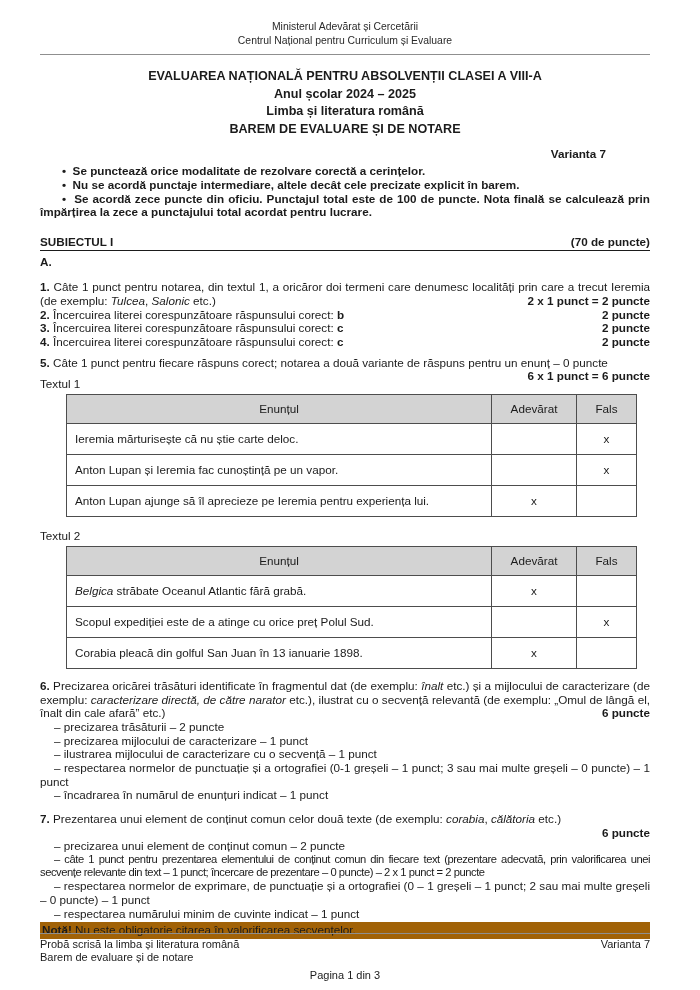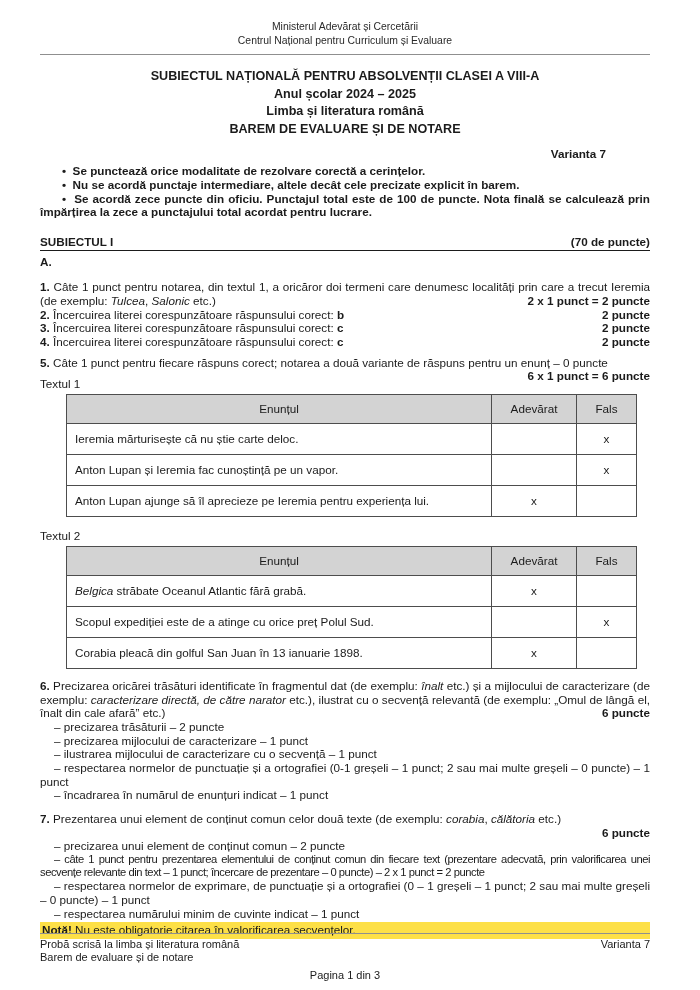--- a/index.html
+++ b/index.html
@@ -27,39 +27,39 @@
   .condensed{letter-spacing:-0.45px;font-size:11.2px;}
   .points-line{text-align:right;font-weight:bold;}
   .textlabel{margin-top:8px;}
   .t2{margin-top:12px;}
   table{border-collapse:collapse;margin:3px 0 0 26px;width:570px;table-layout:fixed;}
   col.c-stmt{width:425px;} col.c-adv{width:85px;} col.c-fals{width:60px;}
   th,td{border:1px solid #4d4d4d;}
   th{background:#d3d3d3;font-weight:normal;text-align:center;height:26px;font-size:11.7px;}
   td{height:30px;padding:0 8px;vertical-align:middle;}
   td.mark{text-align:center;padding:0;}
-  .nota{background:#fde047;margin-top:2px;padding:1px 4px 2px 2px;}
+  .nota{background:#a16207;margin-top:2px;padding:1px 4px 2px 2px;}
   .footer{position:absolute;left:40px;right:50px;bottom:8px;font-size:11px;}
   .footer-rule{border:none;border-top:1px solid #8f8f8f;margin:0 0 3px 0;}
   .footer-row{display:flex;justify-content:space-between;line-height:1.3;}
   .footer-page{text-align:center;margin-top:5px;}
 </style>
 </head>
 <body>
 
 <div class="page">
 
   <div class="org">
     <div>Ministerul Adevărat și Cercetării</div>
     <div>Centrul Național pentru Curriculum și Evaluare</div>
   </div>
   <hr class="rule">
 
   <div class="titles">
-    <div>SUBIECTUL NAȚIONALĂ PENTRU ABSOLVENȚII CLASEI A VIII-A</div>
+    <div>EVALUAREA NAȚIONALĂ PENTRU ABSOLVENȚII CLASEI A VIII-A</div>
     <div>Anul școlar 2024 – 2025</div>
     <div>Limba și literatura română</div>
     <div>BAREM DE EVALUARE ȘI DE NOTARE</div>
   </div>
   <div class="variant-top">Varianta 7</div>
 
   <div class="gbullets">
     <div class="gbullet">Se punctează orice modalitate de rezolvare corectă a cerințelor.</div>
     <div class="gbullet">Nu se acordă punctaje intermediare, altele decât cele precizate explicit în barem.</div>
     <div class="gbullet">Se acordă zece puncte din oficiu. Punctajul total este de 100 de puncte. Nota finală se calculează prin împărțirea la zece a punctajului total acordat pentru lucrare.</div>
@@ -141,21 +141,21 @@
         <td class="mark"></td>
       </tr>
     </tbody>
   </table>
 
   <div class="itemblock">
     <div class="para"><span style="font-weight: bold;">6.</span><span> Precizarea oricărei trăsături identificate în fragmentul dat (de exemplu: </span><span style="font-style: italic;">înalt</span><span> etc.) și a mijlocului de caracterizare (de exemplu: </span><span style="font-style: italic;">caracterizare directă, de către narator</span><span> etc.), ilustrat cu o secvență relevantă (de exemplu: „Omul de lângă el, înalt din cale afară” etc.)</span><span style="font-weight: bold; float: right;">6 puncte</span></div>
     <div class="sub">– precizarea trăsăturii – 2 puncte</div>
     <div class="sub">– precizarea mijlocului de caracterizare – 1 punct</div>
     <div class="sub">– ilustrarea mijlocului de caracterizare cu o secvență – 1 punct</div>
-    <div class="sub">– respectarea normelor de punctuație și a ortografiei (0-1 greșeli – 1 punct; 2 sau mai multe greșeli – 0 puncte) – 1 punct</div>
+    <div class="sub">– respectarea normelor de punctuație și a ortografiei (0-1 greșeli – 1 punct; 3 sau mai multe greșeli – 0 puncte) – 1 punct</div>
     <div class="sub">– încadrarea în numărul de enunțuri indicat – 1 punct</div>
   </div>
 
   <div class="itemblock">
     <div class="para"><span style="font-weight: bold;">7.</span><span> Prezentarea unui element de conținut comun celor două texte (de exemplu: </span><span style="font-style: italic;">corabia</span><span>, </span><span style="font-style: italic;">călătoria</span><span> etc.)</span></div>
     <div class="points-line">6 puncte</div>
     <div class="sub">– precizarea unui element de conținut comun – 2 puncte</div>
     <div class="sub condensed">– câte 1 punct pentru prezentarea elementului de conținut comun din fiecare text (prezentare adecvată, prin valorificarea unei secvențe relevante din text – 1 punct; încercare de prezentare – 0 puncte) – 2 x 1 punct = 2 puncte</div>
     <div class="sub">– respectarea normelor de exprimare, de punctuație și a ortografiei (0 – 1 greșeli – 1 punct; 2 sau mai multe greșeli – 0 puncte) – 1 punct</div>
     <div class="sub">– respectarea numărului minim de cuvinte indicat – 1 punct</div>

